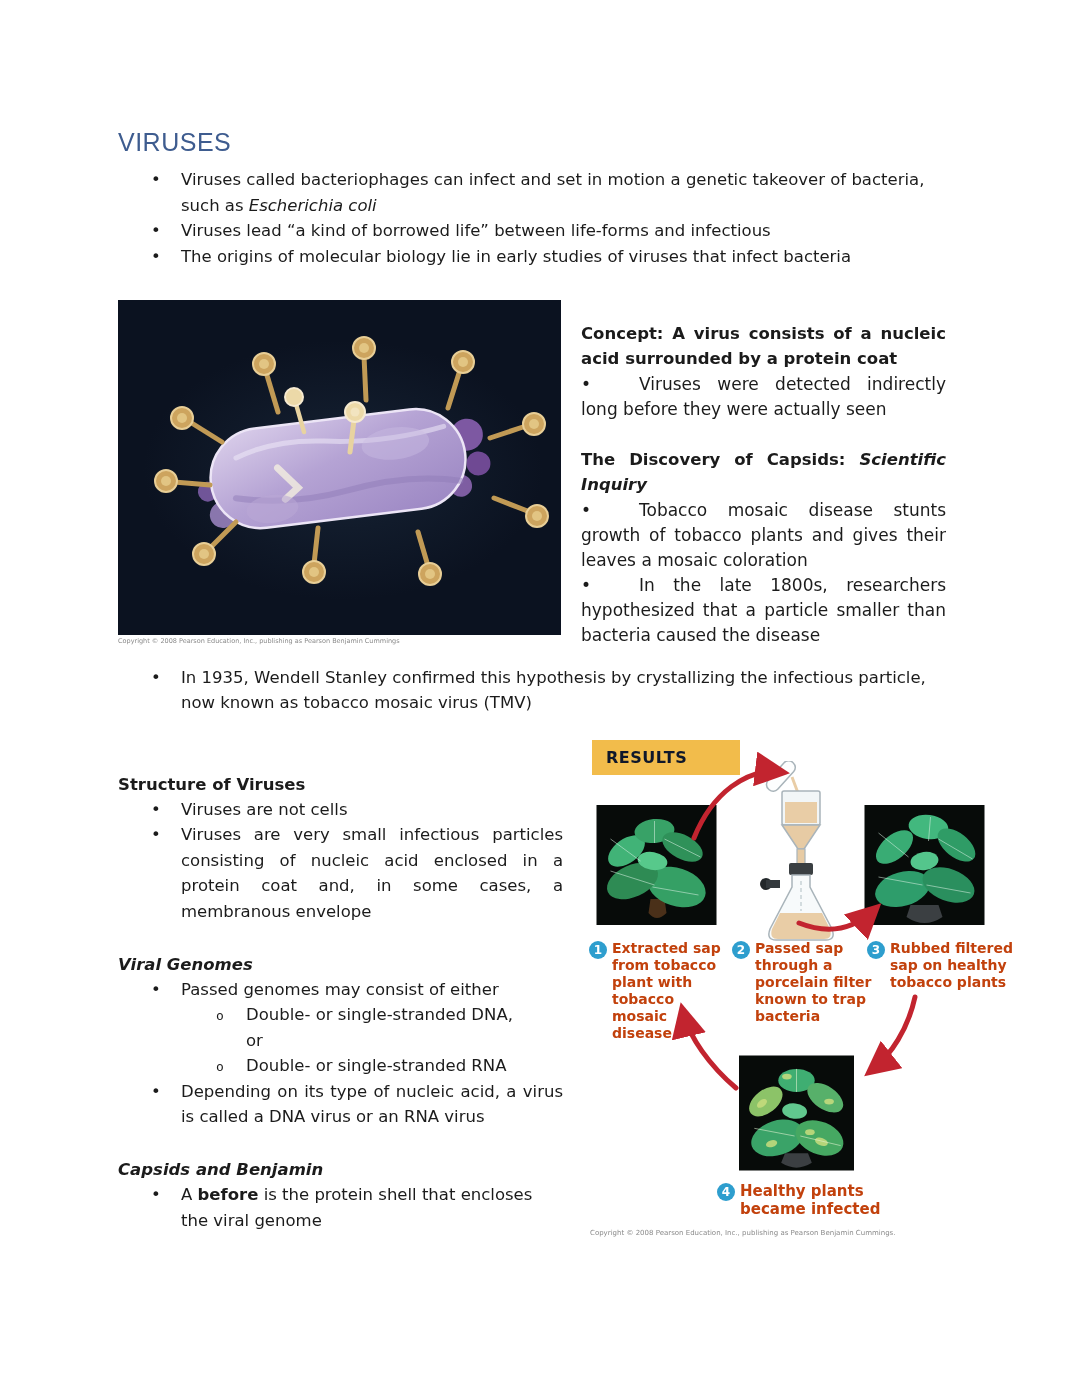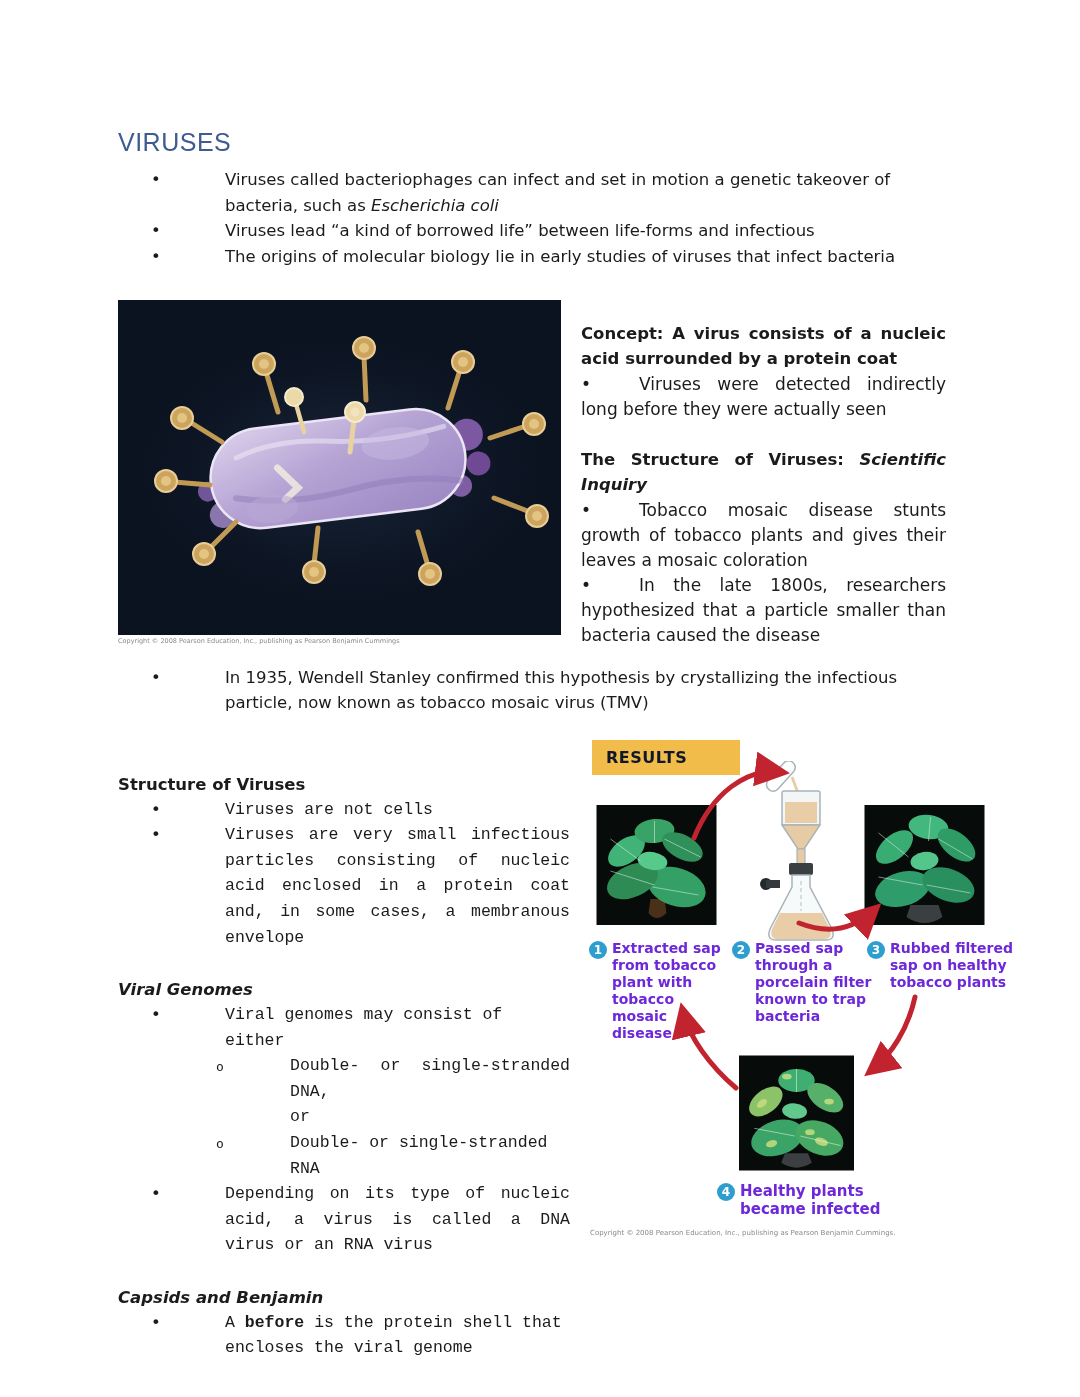--- a/index.html
+++ b/index.html
@@ -13,21 +13,21 @@
   
   .doc-title{
     font-family:"Liberation Sans",sans-serif;font-weight:400;
     font-size:25px;color:#3e5c8f;letter-spacing:0.5px;margin:0 0 10px 0;
   }
 
   
   .li{display:flex;width:826px;font-size:16.5px;line-height:1.55;}
   .li .marker{flex:0 0 30px;padding-left:33px;box-sizing:content-box;}
   .li .marker::before{content:"•";}
-  .li .li-text{flex:1;margin-left:44px;}
+  .li .li-text{flex:1;}
 
   
   .li.sub .marker{flex:0 0 30px;padding-left:98px;}
   .li.sub .marker::before{content:"o";font-family:"DejaVu Sans Mono",monospace;font-size:13px;}
 
   .just{text-align:justify;}
 
   
   .row-image{display:flex;margin-top:31px;}
   .phage-block{width:443px;}
@@ -44,21 +44,21 @@
   
   .tmv-row{margin-top:16px;}
 
   
   .row-bottom{display:flex;margin-top:24px;}
   .left-col{width:452px;padding-top:32px;font-size:16.5px;line-height:1.52;}
   .left-col .sec-head{font-weight:bold;font-size:16.5px;margin:0;}
   .left-col .sec-head.ital{font-style:italic;}
   .left-col .gap{height:27px;}
   .left-col .li{width:452px;font-size:16.5px;}
-  .left-col .li .li-text{max-width:382px;font-family:Liberation Mono, monospace;}
+  .left-col .li .li-text{max-width:382px;}
   .left-col .li.sub .li-text{max-width:295px;}
 
   
   .results-fig{position:relative;width:445px;height:515px;margin-left:14px;margin-top:-5px;}
   .res-banner{
     position:absolute;left:8px;top:5px;width:148px;height:35px;box-sizing:border-box;
     background:#f2bc4b;color:#0f172a;font-weight:bold;font-size:16px;
     padding:8px 0 0 14px;letter-spacing:0.5px;
   }
   .fig-img{position:absolute;}
@@ -66,21 +66,21 @@
   .apparatus{left:168px;top:26px;width:100px;height:190px;}
   .plant3{left:280px;top:70px;width:121px;height:120px;}
   .plant4{left:155px;top:318px;width:115px;height:120px;}
   .arrows-overlay{position:absolute;left:0;top:0;width:445px;height:515px;pointer-events:none;}
 
   .step-label{position:absolute;display:flex;align-items:flex-start;}
   .step-badge{
     flex:0 0 18px;width:18px;height:18px;border-radius:50%;background:#2e9ece;color:#fff;
     font-size:12px;font-weight:bold;text-align:center;line-height:18px;margin-right:5px;margin-top:1px;
   }
-  .step-text{font-weight:bold;font-size:14px;line-height:1.22;color:#6d28d9;}
+  .step-text{font-weight:bold;font-size:14px;line-height:1.22;color:#c2410c;}
   .step1{left:5px;top:205px;}  .step1 .step-text{width:118px;}
   .step2{left:148px;top:205px;}.step2 .step-text{width:118px;}
   .step3{left:283px;top:205px;}.step3 .step-text{width:136px;}
   .step4{left:133px;top:447px;}.step4 .step-text{width:150px;font-size:15px;}
   .res-caption{position:absolute;left:6px;top:494px;font-size:7px;color:#8a8a8a;}
 </style>
 </head>
 <body>
 
 <div class="page">
@@ -192,21 +192,21 @@
               </g>
           </g>
         </svg>
         <div class="micro-caption">Copyright © 2008 Pearson Education, Inc., publishing as Pearson Benjamin Cummings</div>
       </div>
 
       <div class="concept-col just">
         <p class="bold-head">Concept: A virus consists of a nucleic acid surrounded by a protein coat</p>
         <p class="just"><span class="tab-bullet"></span><span>Viruses were detected indirectly long before they were actually seen</span></p>
         <div class="vspace"></div>
-        <p class="bold-head"><span>The Structure of Viruses: </span><i>Scientific Inquiry</i></p>
+        <p class="bold-head"><span>The Discovery of Capsids: </span><i>Scientific Inquiry</i></p>
         <p class="just"><span class="tab-bullet"></span><span>Tobacco mosaic disease stunts growth of tobacco plants and gives their leaves a mosaic coloration</span></p>
         <p class="just"><span class="tab-bullet"></span><span>In the late 1800s, researchers hypothesized that a particle smaller than bacteria caused the disease</span></p>
       </div>
     </div>
 
     <div class="tmv-row">
       <div class="li">
         <span class="marker"></span>
         <div class="li-text">In 1935, Wendell Stanley confirmed this hypothesis by crystallizing the infectious particle, now known as tobacco mosaic virus (TMV)</div>
       </div>
@@ -223,21 +223,21 @@
         <div class="li just">
           <span class="marker"></span>
           <div class="li-text just">Viruses are very small infectious particles consisting of nucleic acid enclosed in a protein coat and, in some cases, a membranous envelope</div>
         </div>
 
         <div class="gap"></div>
 
         <p class="sec-head ital">Viral Genomes</p>
         <div class="li">
           <span class="marker"></span>
-          <div class="li-text">Viral genomes may consist of either</div>
+          <div class="li-text">Passed genomes may consist of either</div>
         </div>
         <div class="li sub just">
           <span class="marker"></span>
           <div class="li-text just"><span>Double- or single-stranded DNA,</span><br><span>or</span></div>
         </div>
         <div class="li sub">
           <span class="marker"></span>
           <div class="li-text">Double- or single-stranded RNA</div>
         </div>
         <div class="li just">

